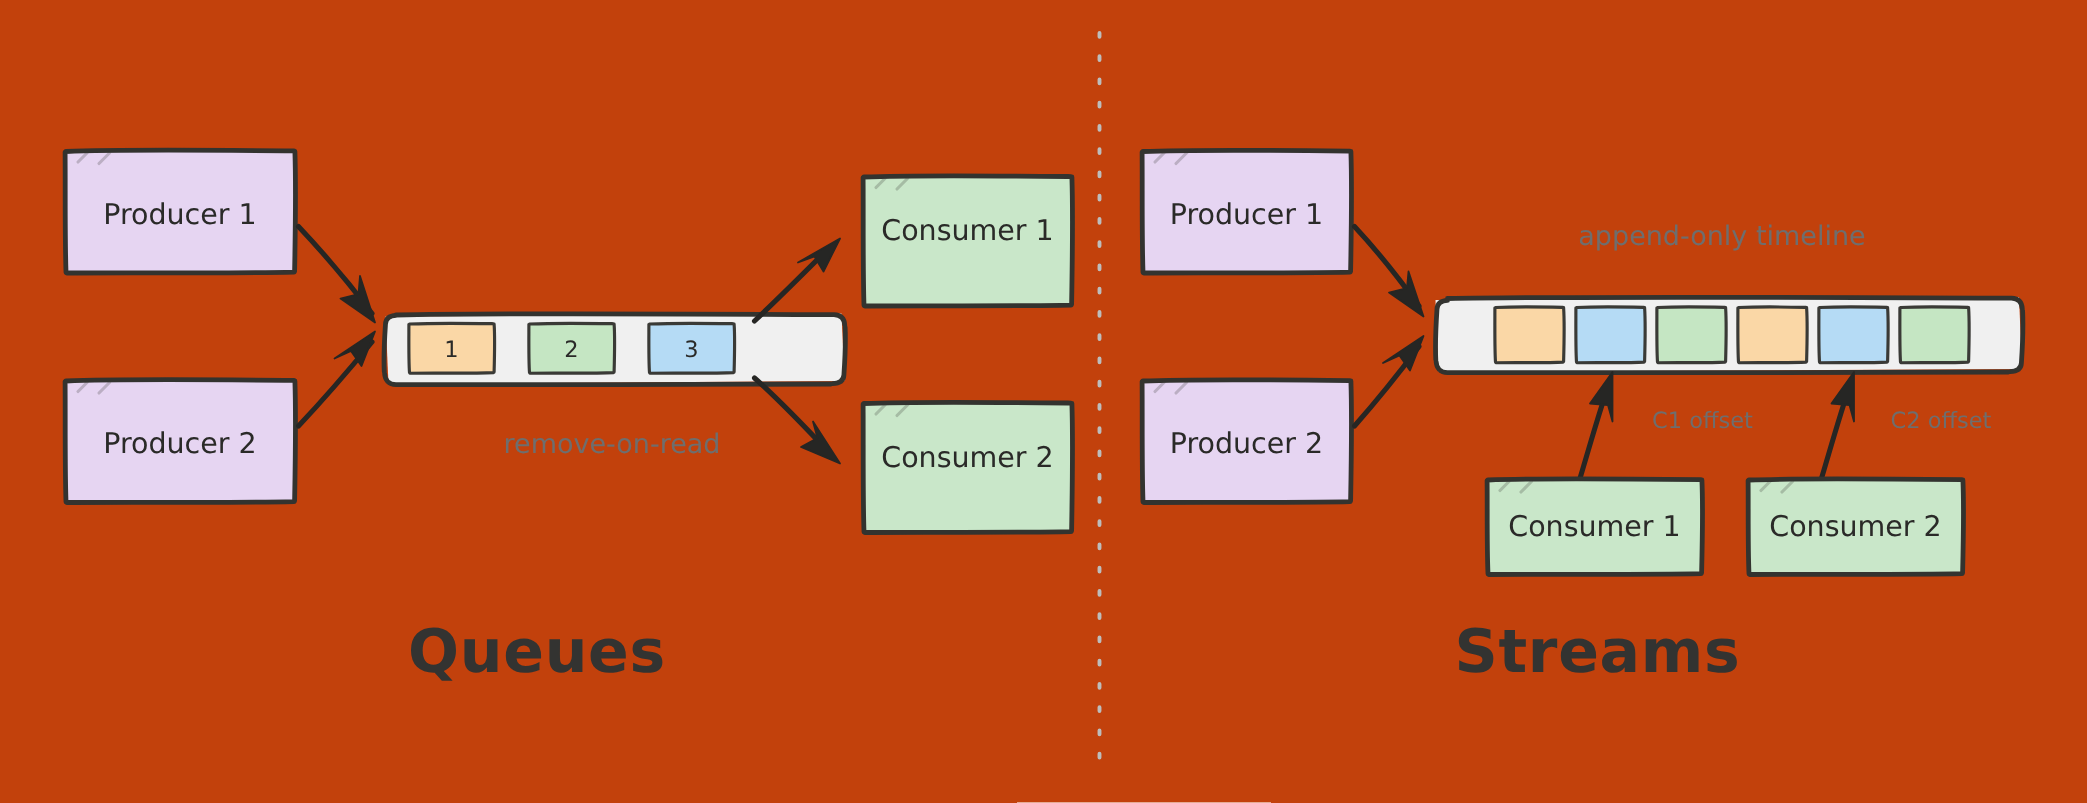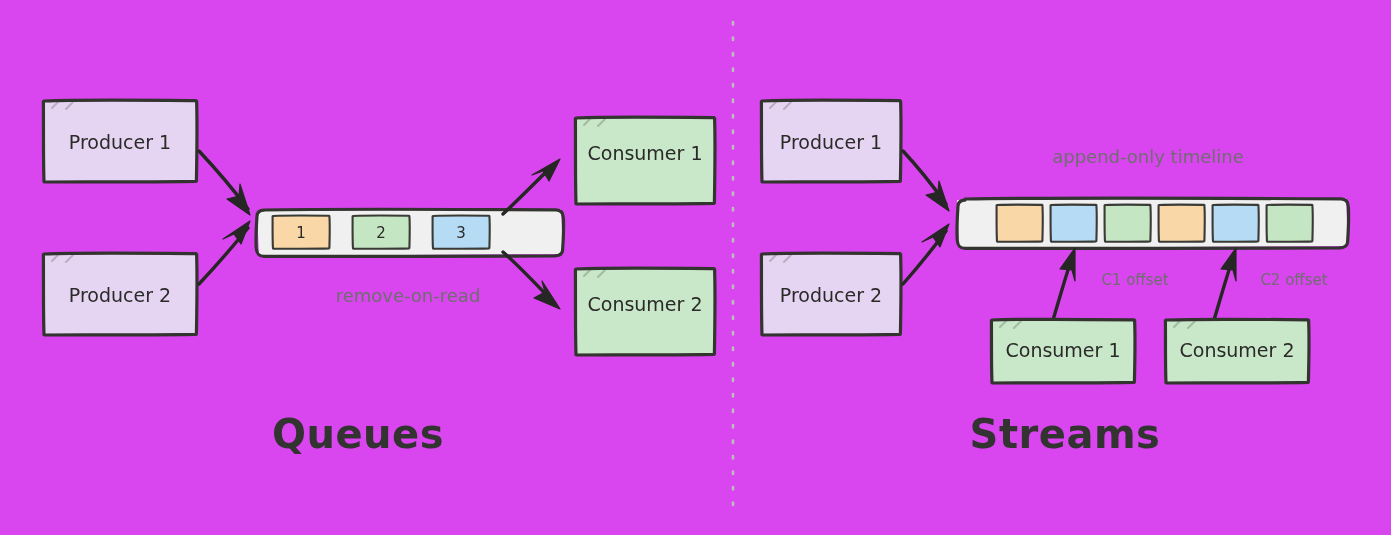--- a/index.html
+++ b/index.html
@@ -1,18 +1,18 @@
 <!DOCTYPE html>
 <html><head>
 <meta charset="utf-8">
 <style>
   html,body{margin:0;padding:0;background:#ffffff;}
   body{width:1391px;height:535px;overflow:hidden;
        font-family:"DejaVu Sans","Liberation Sans",sans-serif;}
-  #stage{position:relative;width:1391px;height:535px;background:#d946ef;}
+  #stage{position:relative;width:1391px;height:535px;background:#c2410c;}
   svg#canvas{position:absolute;inset:0;width:1391px;height:535px;}
 
   .box-fill-producer{fill:#e6d5f2;}
   .box-fill-consumer{fill:#c9e7c9;}
   .bar-fill{fill:#f0f0f0;}
   .item-orange{fill:#fad7a6;}
   .item-green{fill:#c5e6c3;}
   .item-blue{fill:#b5dbf5;}
 
   .sk-stroke{fill:none;stroke:#33332f;stroke-width:3.2;

